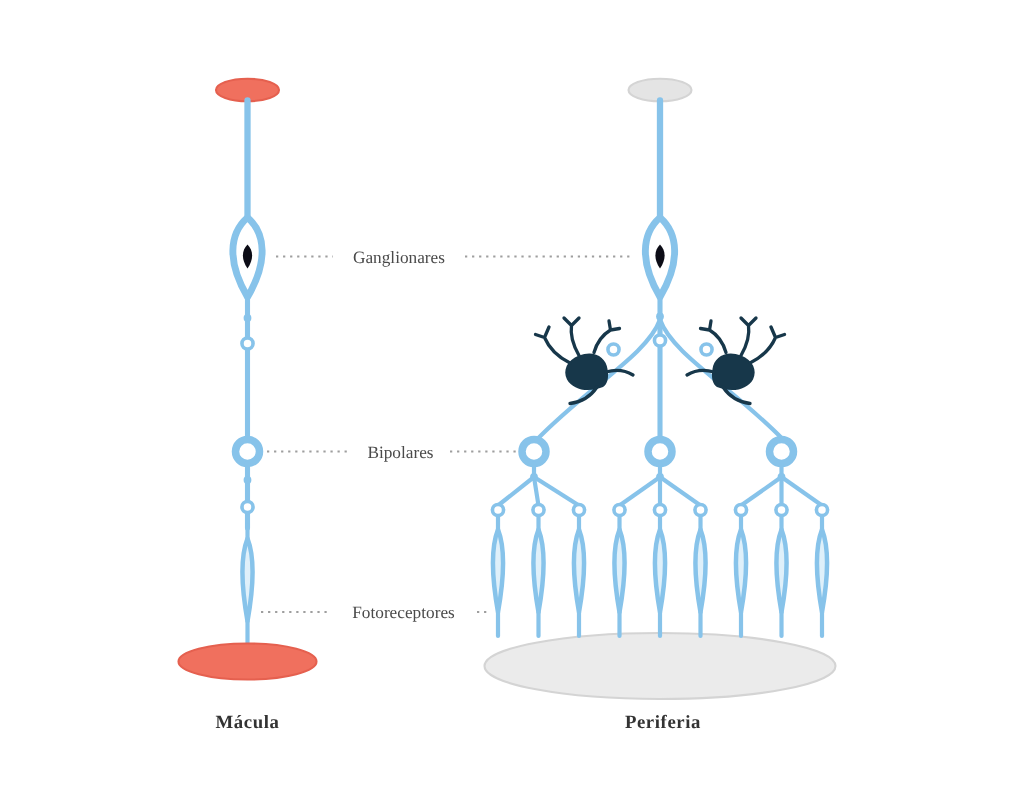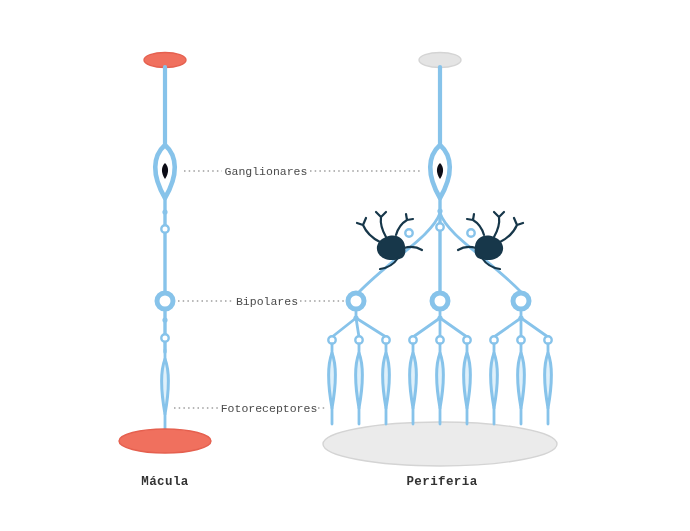--- a/index.html
+++ b/index.html
@@ -3,21 +3,21 @@
 <meta charset="utf-8">
 <style>
   :root{
     --blue:#87C3EA; --salmon:#F0705E; --salmon_dark:#E5604F;
     --gray_fill:#E4E4E4; --gray_big:#EBEBEB; --gray_stroke:#D4D4D4;
     --navy:#17374A; --ink:#0C0C16; --photo_fill:#DFF0FA;
     --label:#4A4A4A; --label_dark:#333333; --dotted:#9E9E9E; --background:#FFFFFF;
   }
   html,body{margin:0;padding:0;background:#fff;}
   .stage{position:relative;width:690px;height:531px;background:var(--background,#fff);
-         font-family:Liberation Mono, monospace;overflow:hidden;}
+         font-family:Liberation Serif, serif;overflow:hidden;}
   svg{display:block;}
   .salmon-small{fill:var(--salmon);stroke:var(--salmon_dark);stroke-width:1.4;}
   .salmon-big{fill:var(--salmon);stroke:var(--salmon_dark);stroke-width:1.4;}
   .gray-small{fill:var(--gray_fill);stroke:var(--gray_stroke);stroke-width:1.4;}
   .gray-big{fill:var(--gray_big);stroke:var(--gray_stroke);stroke-width:1.4;}
   .line4{stroke:var(--blue);stroke-width:4.2;fill:none;stroke-linecap:round;}
   .line3{stroke:var(--blue);stroke-width:3.4;fill:none;stroke-linecap:round;}
   .line2{stroke:var(--blue);stroke-width:2.8;fill:none;stroke-linecap:round;}
   .ganglion-outline{fill:#fff;stroke:var(--blue);stroke-width:4.6;stroke-linejoin:round;}
   .bipolar-cell{fill:#fff;stroke:var(--blue);stroke-width:5;}

